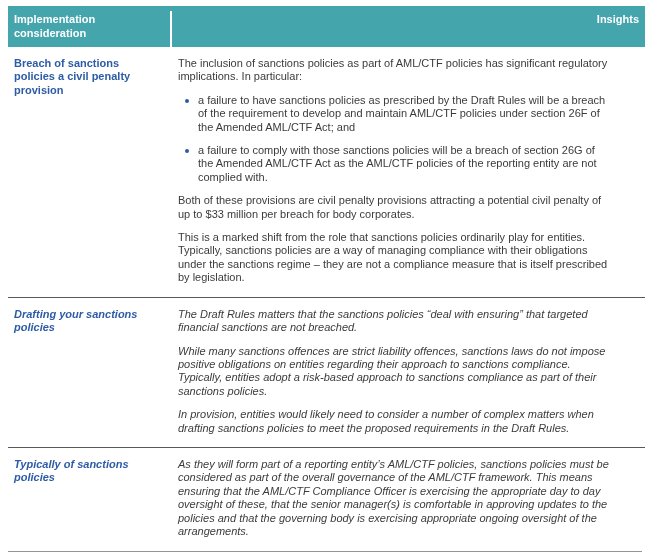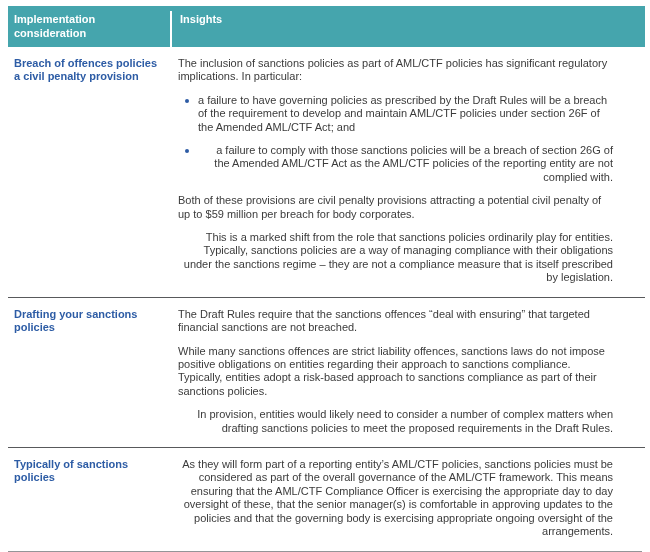--- a/index.html
+++ b/index.html
@@ -25,21 +25,21 @@
     font-size: 11px;
     font-weight: bold;
     text-align: left;
     vertical-align: top;
     line-height: 13.5px;
     padding: 7px 6px 7px 6px;
     height: 41px;
     box-sizing: border-box;
   }
   th.th1 { padding-left: 6px; }
-  th.th2 { position: relative; padding-left: 10px; }
+  th.th2 { position: relative; padding-left: 10px; text-align: right; }
   .hdiv {
     position: absolute;
     left: 0;
     top: 5px;
     bottom: 0;
     width: 2px;
     background: #ffffff;
   }
   td {
     vertical-align: top;
@@ -50,30 +50,30 @@
   td.cons {
     padding: 10px 8px 12px 6px;
     color: var(--heading-text, #2D5CA5);
     font-weight: bold;
   }
   td.ins {
     padding: 10px 32px 12px 8px;
     color: var(--body-text, #3B3B3B);
     margin-top: 40px;
   }
-  tr.sep td { border-top: 1px solid var(--separator, #58595B); }
+  tr.sep td { border-top: 1px solid var(--separator, #58595B); font-style: italic; }
   td.ins p { margin: 0 0 10px 0; }
-  td.ins p:last-child { margin-bottom: 0; text-align: right; }
+  td.ins p:last-child { margin-bottom: 0; }
   ul.blist { list-style: none; margin: 0 0 10px 0; padding: 0; }
   ul.blist li {
     position: relative;
     padding-left: 20px;
     margin: 0 0 10px 0;
   }
-  ul.blist li:last-child { margin-bottom: 0; text-align: right; }
+  ul.blist li:last-child { margin-bottom: 0; }
   .dot {
     position: absolute;
     left: 7px;
     top: 5px;
     width: 4px;
     height: 4px;
     border-radius: 50%;
     background: var(--bullet, #2D5CA5);
   }
   .bottom-bar {
@@ -99,44 +99,44 @@
         </th>
         <th class="th th2">
           <span class="hdiv"></span>
           <span>Insights</span>
         </th>
       </tr>
     </thead>
     <tbody>
       <tr>
         <td class="cons">
-          <span>Breach of offences policies a civil penalty provision</span>
+          <span>Breach of sanctions policies a civil penalty provision</span>
         </td>
         <td class="ins">
           <p>The inclusion of sanctions policies as part of AML/CTF policies has significant regulatory implications. In particular:</p>
           <ul class="blist">
             <li>
               <span class="dot"></span>
-              <span>a failure to have governing policies as prescribed by the Draft Rules will be a breach of the requirement to develop and maintain AML/CTF policies under section 26F of the Amended AML/CTF Act; and</span>
+              <span>a failure to have sanctions policies as prescribed by the Draft Rules will be a breach of the requirement to develop and maintain AML/CTF policies under section 26F of the Amended AML/CTF Act; and</span>
             </li>
             <li>
               <span class="dot"></span>
               <span>a failure to comply with those sanctions policies will be a breach of section 26G of the Amended AML/CTF Act as the AML/CTF policies of the reporting entity are not complied with.</span>
             </li>
           </ul>
-          <p>Both of these provisions are civil penalty provisions attracting a potential civil penalty of up to $59 million per breach for body corporates.</p>
+          <p>Both of these provisions are civil penalty provisions attracting a potential civil penalty of up to $33 million per breach for body corporates.</p>
           <p>This is a marked shift from the role that sanctions policies ordinarily play for entities. Typically, sanctions policies are a way of managing compliance with their obligations under the sanctions regime – they are not a compliance measure that is itself prescribed by legislation.</p>
         </td>
       </tr>
       <tr class="sep">
         <td class="cons">
           <span>Drafting your sanctions policies</span>
         </td>
         <td class="ins">
-          <p>The Draft Rules require that the sanctions offences “deal with ensuring” that targeted financial sanctions are not breached.</p>
+          <p>The Draft Rules matters that the sanctions policies “deal with ensuring” that targeted financial sanctions are not breached.</p>
           <p>While many sanctions offences are strict liability offences, sanctions laws do not impose positive obligations on entities regarding their approach to sanctions compliance. Typically, entities adopt a risk-based approach to sanctions compliance as part of their sanctions policies.</p>
           <p>In provision, entities would likely need to consider a number of complex matters when drafting sanctions policies to meet the proposed requirements in the Draft Rules.</p>
         </td>
       </tr>
       <tr class="sep">
         <td class="cons">
           <span>Typically of sanctions policies</span>
         </td>
         <td class="ins">
           <p>As they will form part of a reporting entity’s AML/CTF policies, sanctions policies must be considered as part of the overall governance of the AML/CTF framework. This means ensuring that the AML/CTF Compliance Officer is exercising the appropriate day to day oversight of these, that the senior manager(s) is comfortable in approving updates to the policies and that the governing body is exercising appropriate ongoing oversight of the arrangements.</p>

